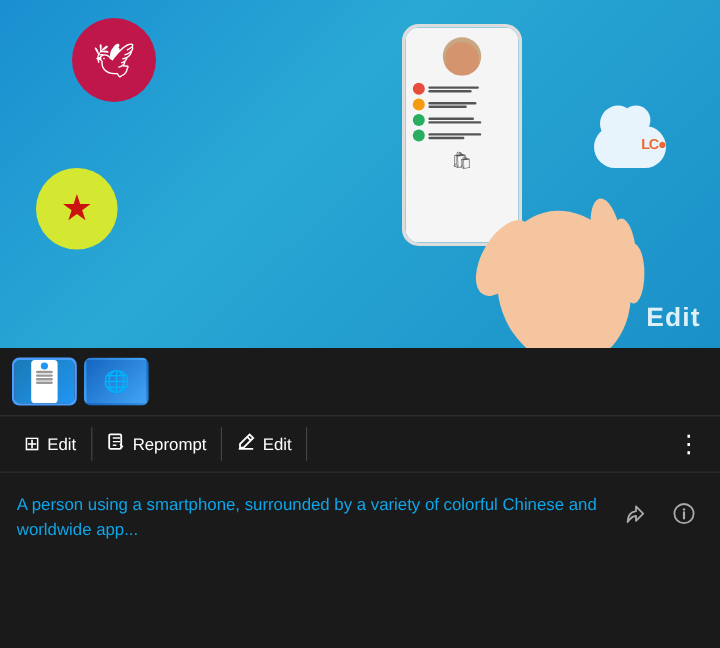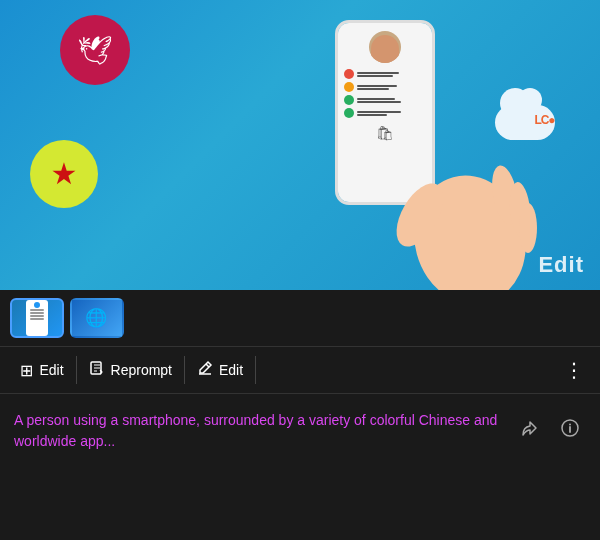--- a/index.html
+++ b/index.html
@@ -340,21 +340,21 @@
       padding: 16px 14px 12px;
       gap: 10px;
       background: #1a1a1a;
       flex: 1;
     }
 
     .description-text {
       flex: 1;
       font-size: 14px;
       line-height: 1.5;
-      color: #d946ef;
+      color: #0ea5e9;
     }
 
     .description-actions {
       display: flex;
       align-items: center;
       gap: 8px;
       margin-top: 2px;
       flex-shrink: 0;
     }
 

